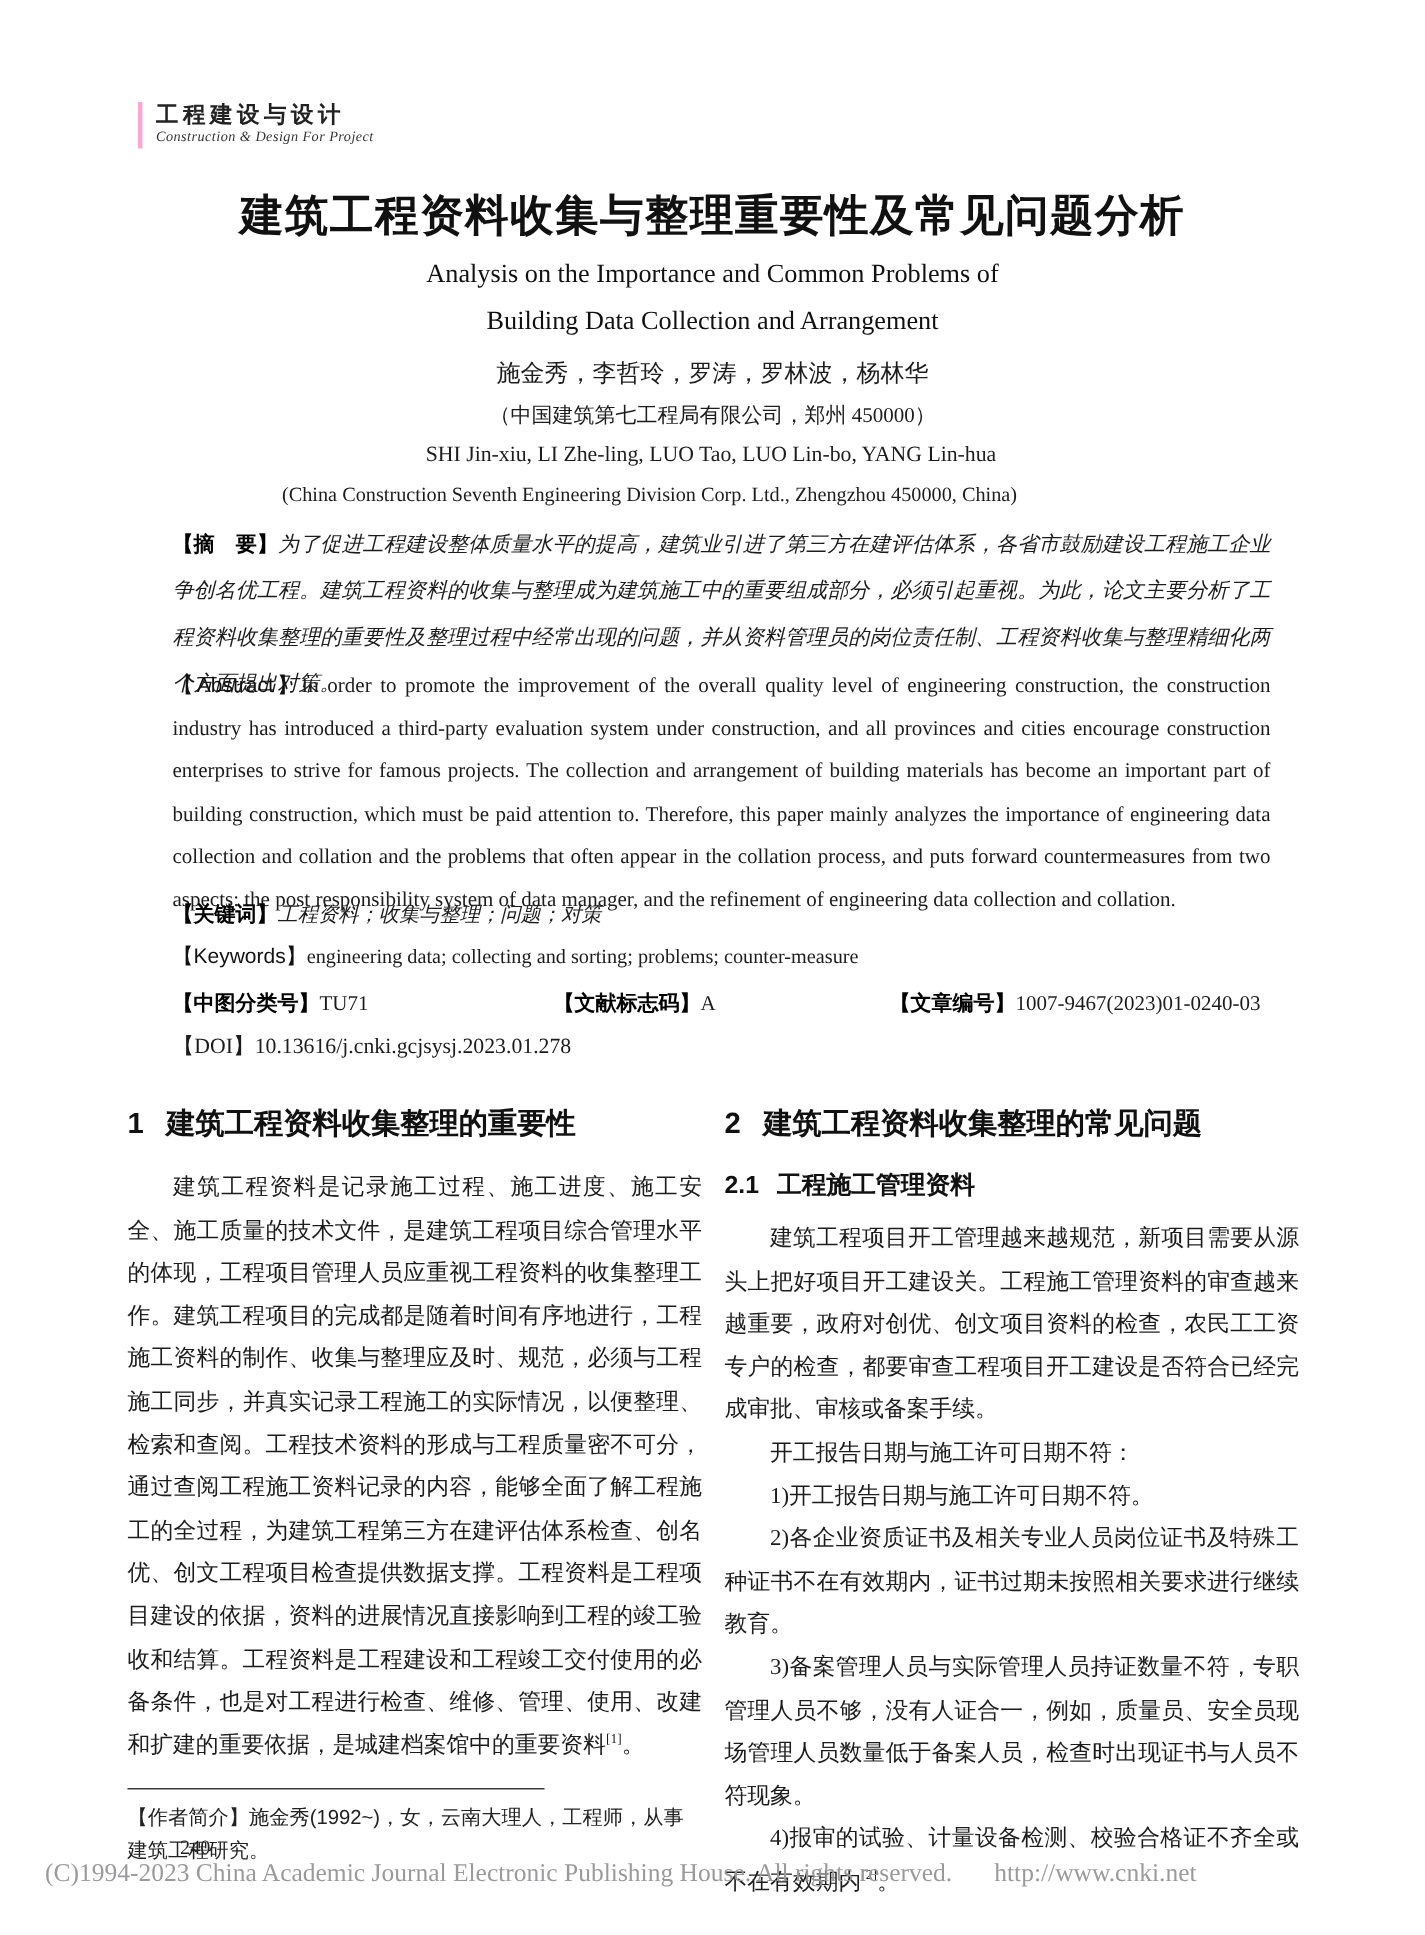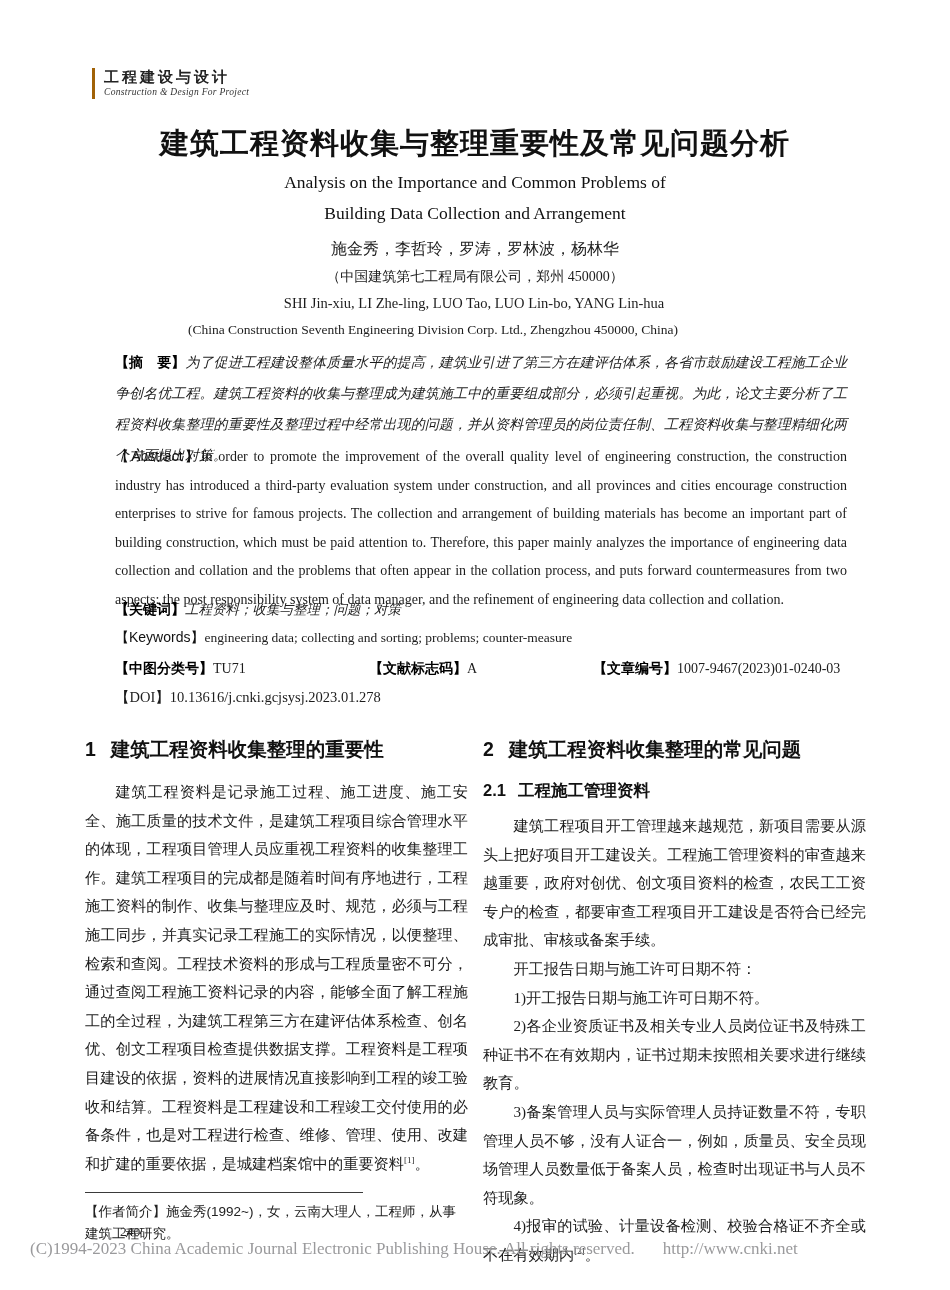--- a/index.html
+++ b/index.html
@@ -1,20 +1,20 @@
 <!DOCTYPE html>
 <html><head>
 <meta charset="utf-8">
 <style>
   html,body{margin:0;padding:0;background:#fff;}
   .page{position:relative;width:950px;height:1290px;background:#ffffff;overflow:hidden;
         font-family:"Liberation Serif","DejaVu Serif",serif;color:#1c1c1c;}
 
   
-  .j-header{position:absolute;left:92px;top:68px;border-left:3px solid #a16207;padding-left:9px;}
+  .j-header{position:absolute;left:92px;top:68px;border-left:3px solid #f9a8d4;padding-left:9px;}
   .j-name-cn{font-family:"Liberation Sans","DejaVu Sans",sans-serif;font-weight:bold;
              font-size:15px;letter-spacing:3px;color:#222;line-height:18px;}
   .j-name-en{font-style:italic;font-size:9.5px;color:#333;line-height:13px;letter-spacing:0.3px;}
 
   
   .title-cn{position:absolute;left:0;top:124px;width:950px;text-align:center;
             font-weight:bold;font-size:29px;letter-spacing:1px;color:#111;}
   .title-en{position:absolute;left:0;width:950px;text-align:center;font-size:17.5px;color:#111;}
   .t-en1{top:172px;} .t-en2{top:203px;}
   .authors-cn{position:absolute;left:0;top:239px;width:950px;text-align:center;font-size:16px;}

